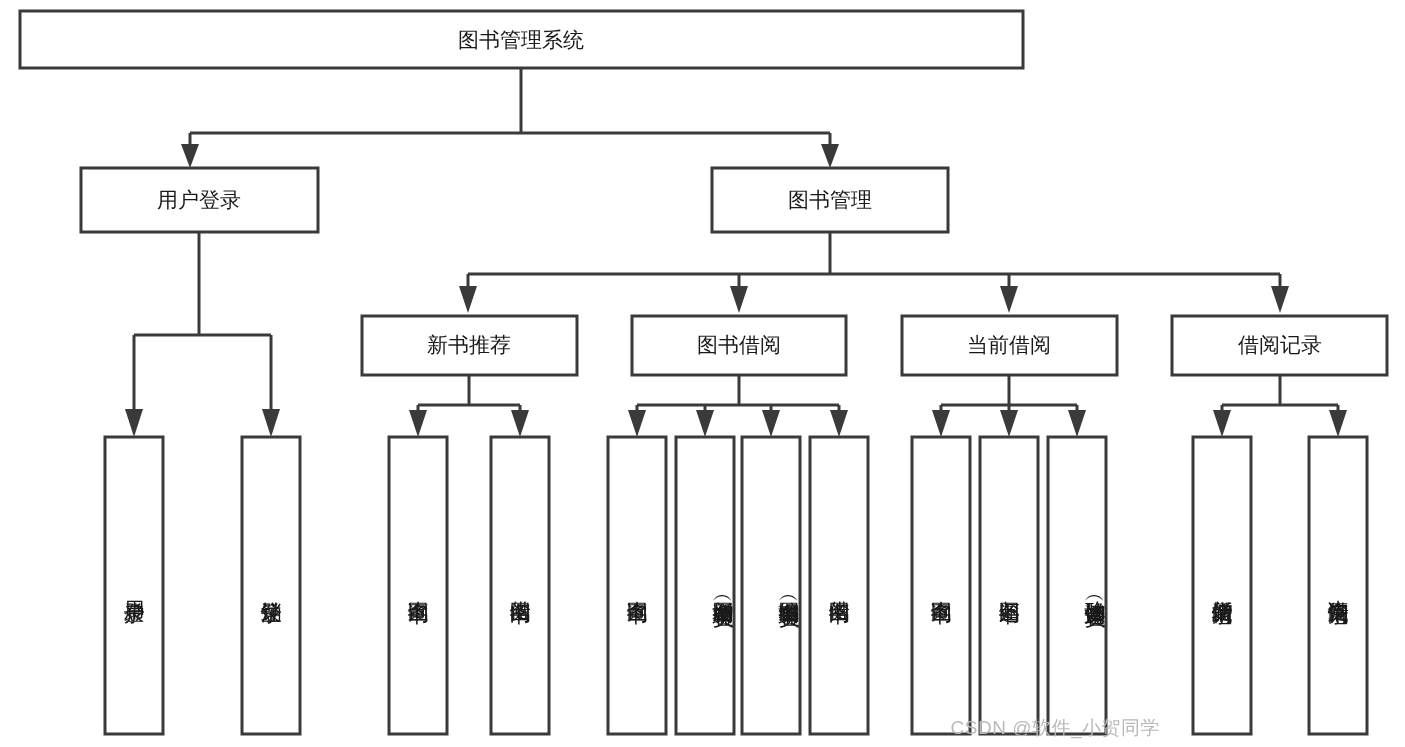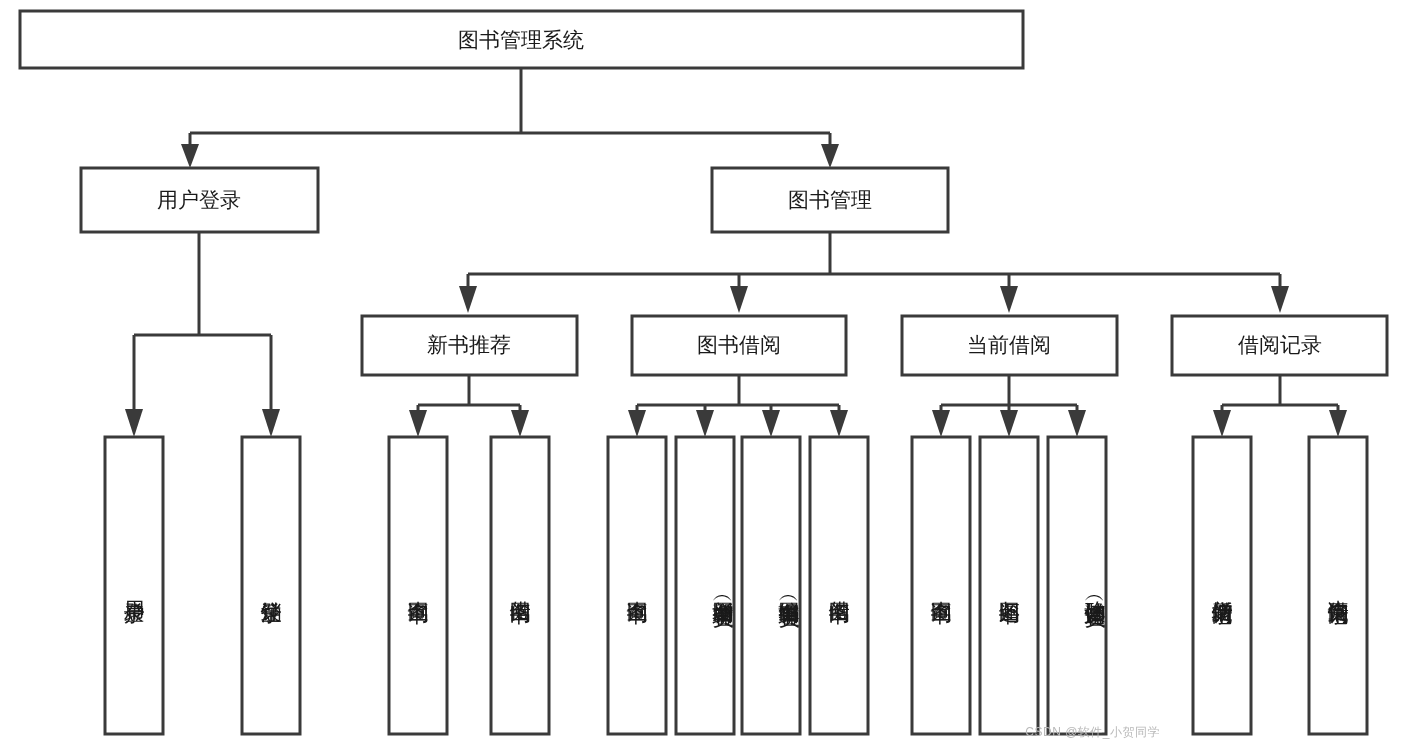--- a/index.html
+++ b/index.html
@@ -62,21 +62,21 @@
     color: #1a1a1a;
     letter-spacing: 1px;
     white-space: nowrap;
     pointer-events: none;
   }
   .watermark {
     position: absolute;
     right: 8px;
     bottom: 6px;
     font-family: "Liberation Sans", "DejaVu Sans", sans-serif;
-    font-size: 12px;
+    font-size: 19px;
     color: #b9b9b9;
     letter-spacing: 0.5px;
     white-space: nowrap;
   }
 </style>
 </head>
 <body>
 
 <div id="diagram-root">
 

